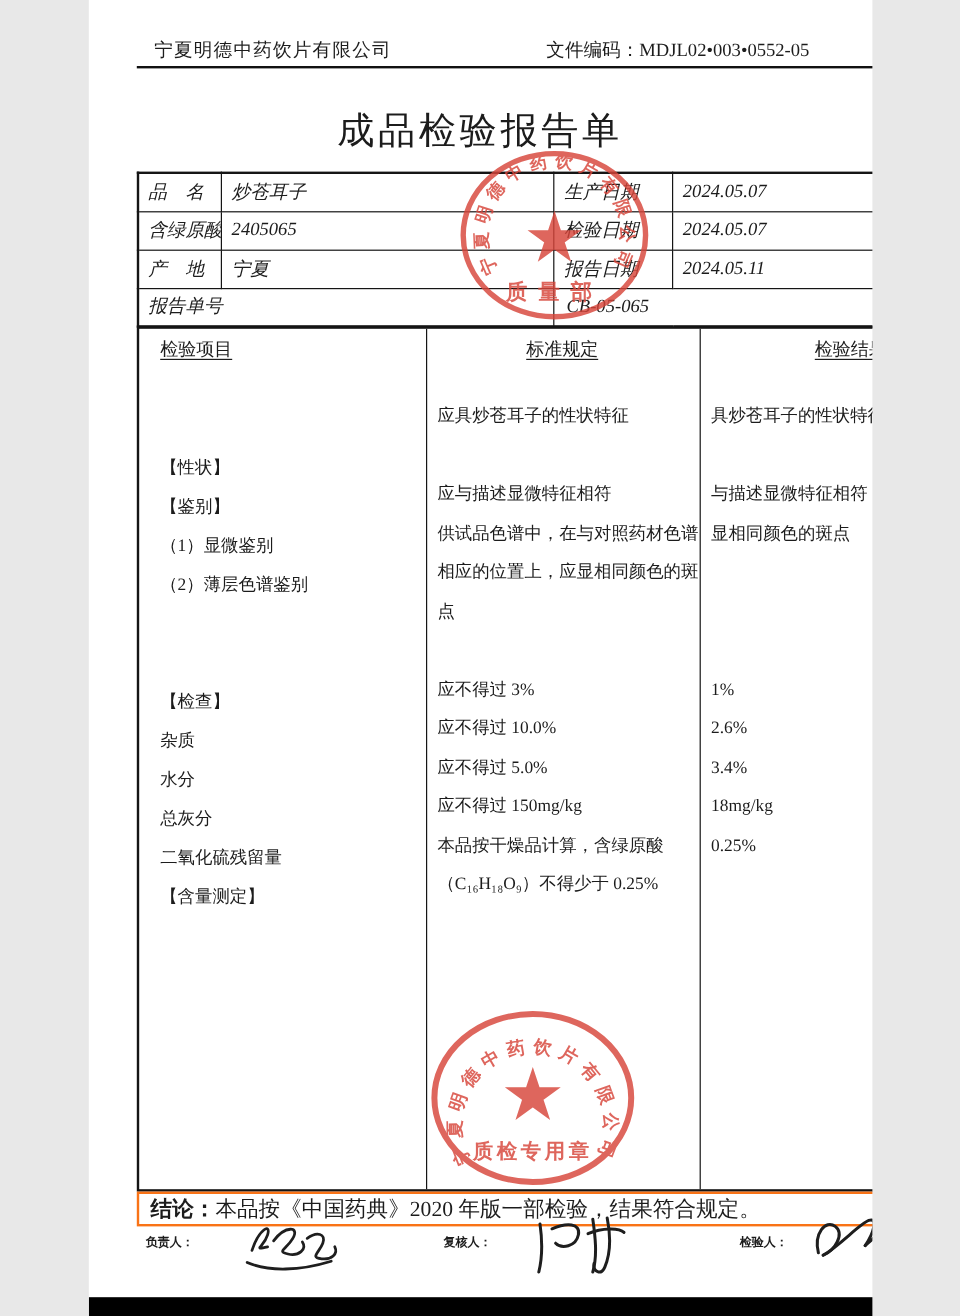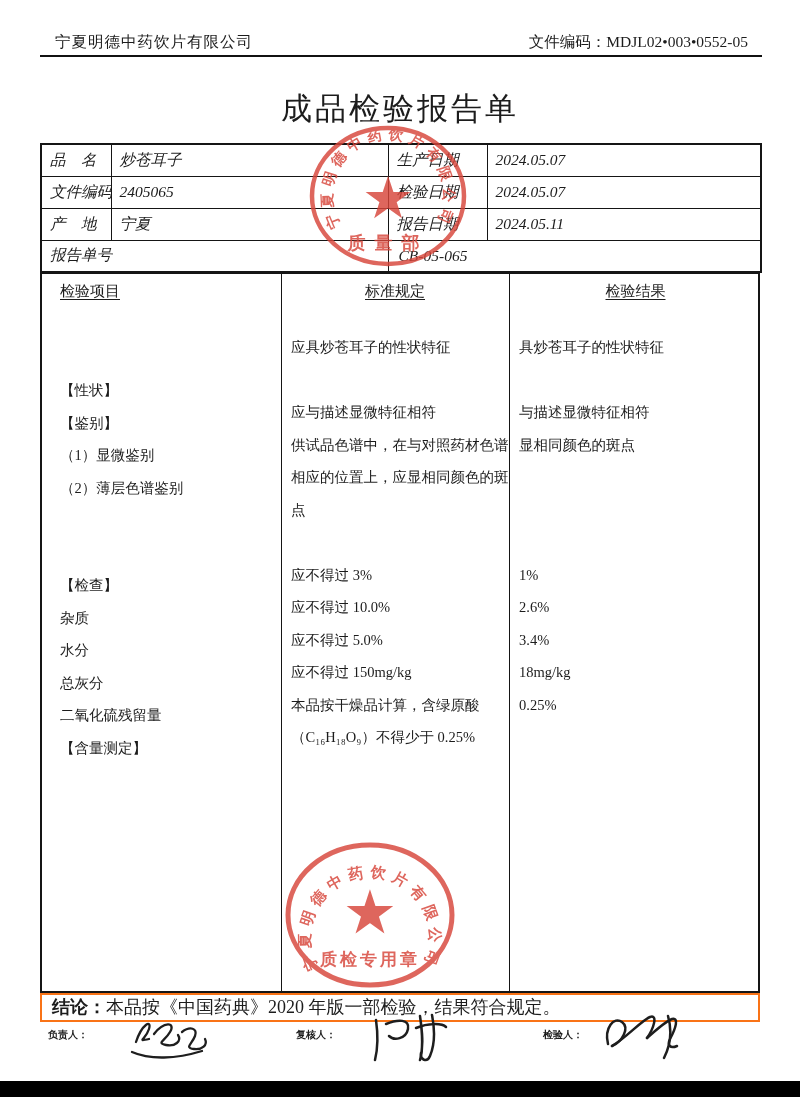--- a/index.html
+++ b/index.html
@@ -1,18 +1,18 @@
 <!DOCTYPE html>
 <html><head>
 <meta charset="utf-8">
 <style>
   * { margin:0; padding:0; box-sizing:border-box; }
   body { background:#e8e8e8; font-family:"Liberation Serif","DejaVu Serif",serif; }
   .page {
-    position:relative; width:800px; height:1097px; background:#ffffff;
+    position:relative; width:653px; height:1097px; background:#ffffff;
     margin:0 auto; overflow:hidden; color:#1c1c1c;
   }
   
   .hdr-company { position:absolute; left:55px; top:32px; font-size:15.5px; letter-spacing:1px; }
   .hdr-code   { position:absolute; right:52px; top:32px; font-size:15.5px; }
   .hdr-rule   { position:absolute; left:40px; top:55px; width:722px; height:2px; background:#111; }
   
   .title { position:absolute; left:0; top:88px; width:100%; text-align:center;
            font-size:31px; font-weight:normal; letter-spacing:3px; }
   
@@ -71,21 +71,21 @@
 
   <table class="info">
     <tbody>
         <tr>
       <td class="c-lab1">品　名</td>
       <td class="c-val1">炒苍耳子</td>
       <td class="c-lab2">生产日期</td>
       <td class="c-val2">2024.05.07</td>
     </tr>
     <tr>
-      <td class="c-lab1">文件编码</td>
+      <td class="c-lab1">含绿原酸</td>
       <td class="c-val1">2405065</td>
       <td class="c-lab2">检验日期</td>
       <td class="c-val2">2024.05.07</td>
     </tr>
     <tr>
       <td class="c-lab1">产　地</td>
       <td class="c-val1">宁夏</td>
       <td class="c-lab2">报告日期</td>
       <td class="c-val2">2024.05.11</td>
     </tr>

